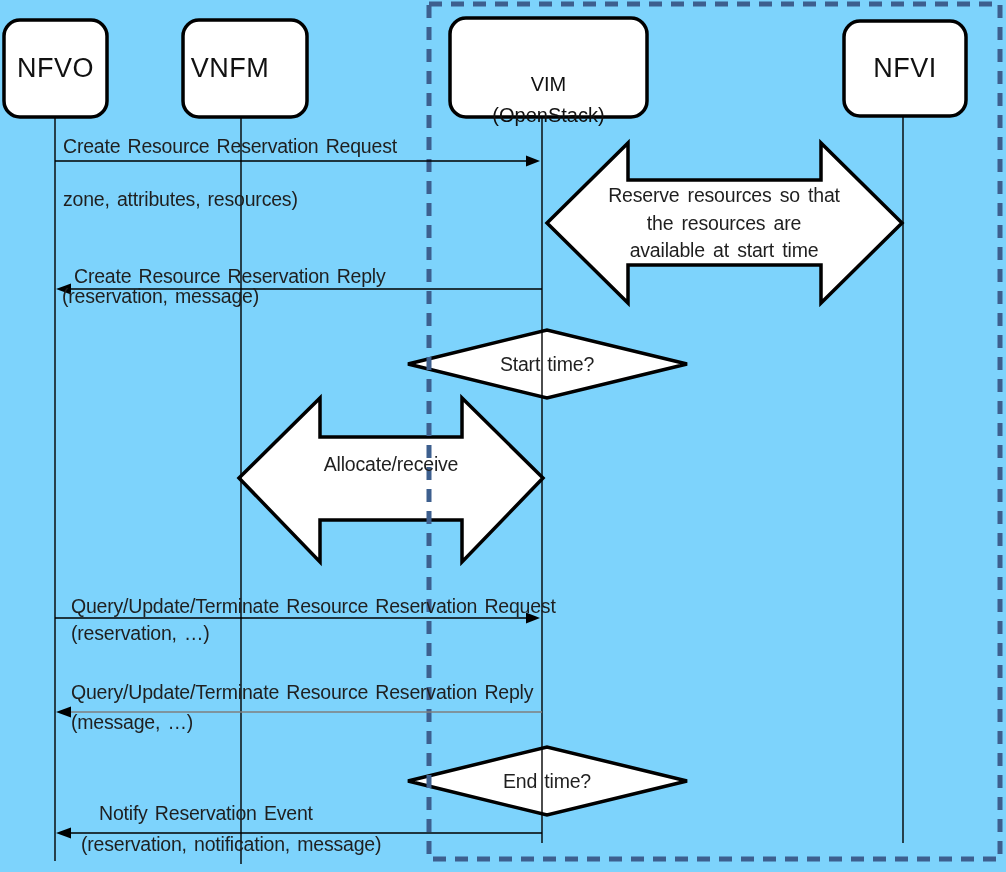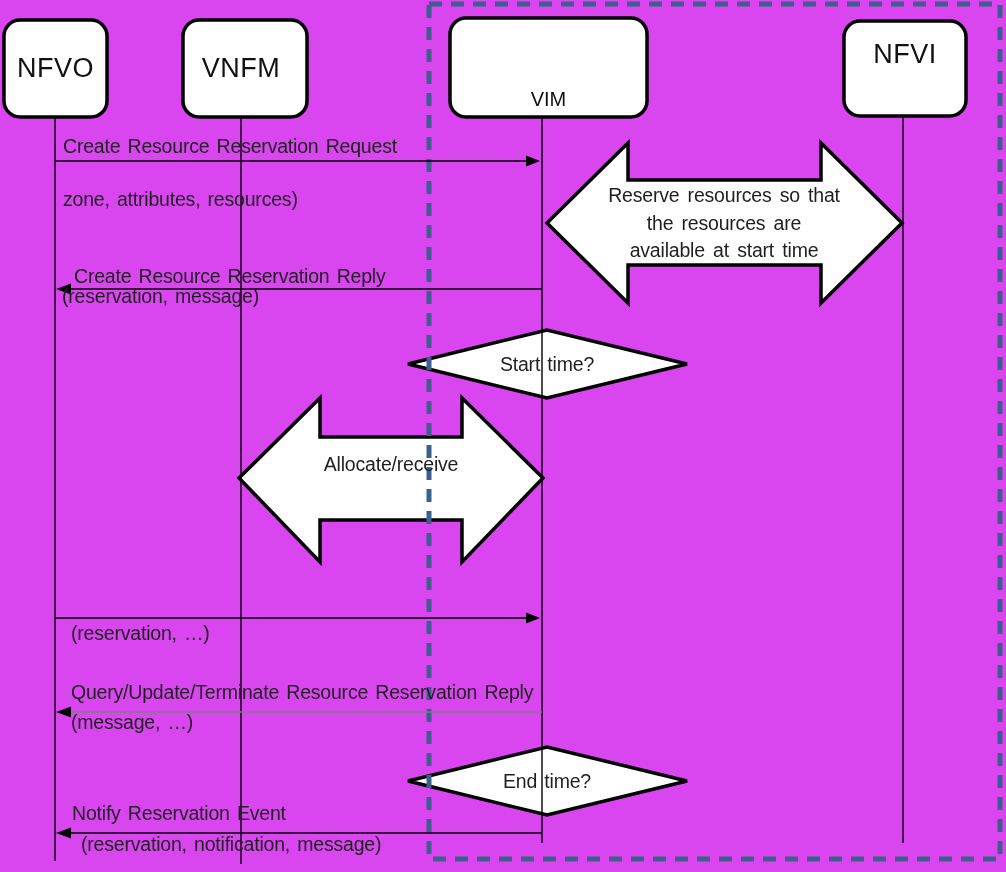--- a/index.html
+++ b/index.html
@@ -1,17 +1,17 @@
 <!DOCTYPE html>
 <html><head>
 <meta charset="utf-8">
 <style>
   html,body{margin:0;padding:0;background:#fff;}
   #canvas{
-    position:relative;width:1006px;height:872px;background:#d946ef;overflow:hidden;
+    position:relative;width:1006px;height:872px;background:#7dd3fc;overflow:hidden;
     font-family:"Liberation Sans", sans-serif;color:#1f1f1f;
   }
   #shapes{position:absolute;left:0;top:0;}
   .t{
     position:absolute;font-size:19.5px;line-height:24px;white-space:nowrap;
     word-spacing:2px;letter-spacing:-0.2px;color:#1f1f1f;
   }
   .center{text-align:center;white-space:nowrap;}
   .actor-label{
     position:absolute;display:flex;align-items:center;justify-content:center;
@@ -56,47 +56,49 @@
     <polygon points="540,618 526,612.5 526,623.5" fill="#000000"></polygon>
 
     <line x1="542" y1="712" x2="70" y2="712" stroke="#7f7f7f" stroke-width="1.4"></line>
     <polygon points="56,712 71,706.5 71,717.5" fill="#000000"></polygon>
 
     <line x1="542" y1="833" x2="70" y2="833" stroke="#000000" stroke-width="1.4"></line>
     <polygon points="56,833 71,827.5 71,838.5" fill="#000000"></polygon>
   </svg>
 
   <div class="actor-label" style="left:4px;top:20px;width:103px;height:97px;">NFVO</div>
-  <div class="actor-label" style="left:179px;top:20px;width:124px;height:97px;border-radius:14px;">VNFM</div>
+  <div class="actor-label" style="left:168px;top:20px;width:124px;height:97px;border-radius:14px;">VNFM</div>
   <div class="actor-label two-line" style="left:450px;top:18px;width:197px;height:99px;">
     <div>VIM</div>
+    <div>(OpenStack)</div>
   </div>
-  <div class="actor-label" style="left:844px;top:7px;width:122px;height:95px;">NFVI</div>
+  <div class="actor-label" style="left:844px;top:21px;width:122px;height:95px;">NFVI</div>
 
   <div class="t" style="left:63px;top:134px;">Create Resource Reservation Request</div>
   <div class="t" style="left:63px;top:187px;">zone, attributes, resources)</div>
 
   <div class="t center" style="left:552px;top:182px;width:344px;word-spacing:3px;">
     <div class="act-line">Reserve resources so that</div>
     <div class="act-line">the resources are</div>
     <div class="act-line">available at start time</div>
   </div>
 
   <div class="t" style="left:74px;top:264px;">Create Resource Reservation Reply</div>
   <div class="t" style="left:62px;top:284px;">(reservation, message)</div>
 
   <div class="t center" style="left:407px;top:352px;width:280px;">Start time?</div>
 
   <div class="t center" style="left:241px;top:450px;width:300px;">
     <div class="alloc-line">Allocate/receive</div>
   </div>
 
+  <div class="t" style="left:71px;top:594px;">Query/Update/Terminate Resource Reservation Request</div>
   <div class="t" style="left:71px;top:621px;">(reservation, …)</div>
 
   <div class="t" style="left:71px;top:680px;">Query/Update/Terminate Resource Reservation Reply</div>
   <div class="t" style="left:71px;top:710px;">(message, …)</div>
 
   <div class="t center" style="left:407px;top:769px;width:280px;">End time?</div>
 
-  <div class="t" style="left:72px;top:801px;">Notify Reservation Event</div>
+  <div class="t" style="left:99px;top:801px;">Notify Reservation Event</div>
   <div class="t" style="left:81px;top:832px;">(reservation, notification, message)</div>
 
 </div>
 
 </body></html>

